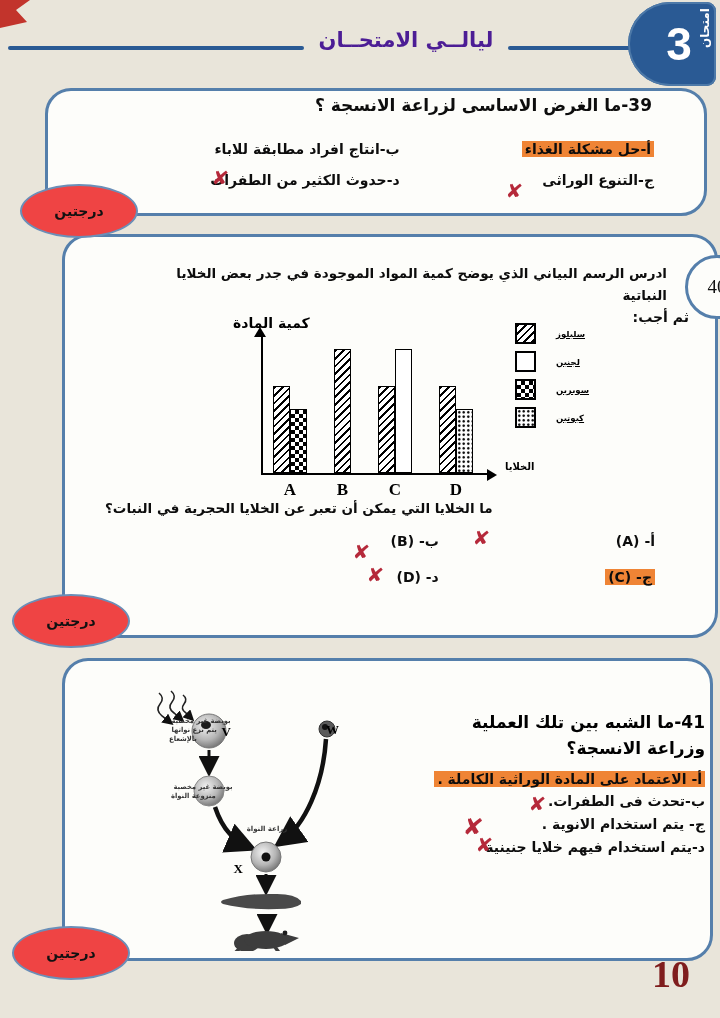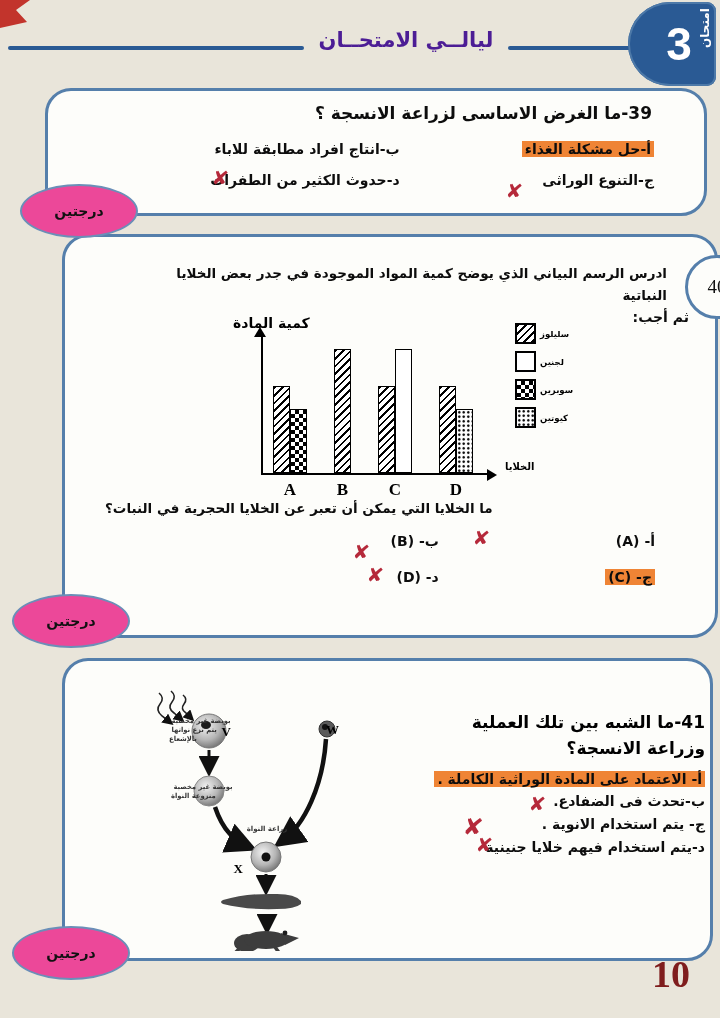--- a/index.html
+++ b/index.html
@@ -19,39 +19,39 @@
   .badge-vert{position:absolute;right:4px;top:6px;bottom:6px;color:#fff;font-size:12px;font-weight:bold;
     writing-mode:vertical-rl;transform:rotate(180deg);display:flex;align-items:center;}
   .corner-mark{position:absolute;left:0;top:0;}
 
   
   .qbox{position:absolute;background:#fdfdfa;border:3px solid #557fab;border-radius:26px;}
   #box39{left:45px;top:88px;width:656px;height:122px;}
   #box40{left:62px;top:234px;width:650px;height:398px;}
   #box41{left:62px;top:658px;width:645px;height:297px;}
 
-  .points-oval{position:absolute;width:114px;height:50px;background:#ec4899;border:2.5px solid #6b8fb8;
+  .points-oval{position:absolute;width:114px;height:50px;background:#ef4444;border:2.5px solid #6b8fb8;
     border-radius:50%;display:flex;align-items:center;justify-content:center;
     font-size:14px;font-weight:bold;color:#111;z-index:5;}
   #oval1{left:20px;top:184px;}
   #oval2{left:12px;top:594px;}
   #oval3{left:12px;top:926px;}
 
   .page-num{position:absolute;left:652px;top:952px;font-size:38px;font-weight:bold;color:#7f1d1d;
     font-family:"Liberation Serif","DejaVu Serif",serif;direction:ltr;}
 
   
   .qtitle{font-weight:bold;color:#0d0d0d;}
   .opt{position:relative;font-weight:bold;color:#0d0d0d;text-align:right;}
   .opt .hl{background:#ef8435;padding:0 3px;}
   .cross{position:absolute;color:#b5293a;font-weight:bold;font-size:20px;line-height:1;
     transform:rotate(6deg);pointer-events:none;}
 
   
-  #q39-title{position:absolute;top:12px;right:52px;left:30px;font-size:17px;text-align:right;}
+  #q39-title{position:absolute;top:4px;right:52px;left:30px;font-size:17px;text-align:right;}
   #q39-opts{position:absolute;top:48px;right:0;left:0;display:grid;grid-template-columns:44% 56%;
     padding:0 50px 0 28px;row-gap:10px;font-size:14px;}
   #q39-opts .opt{line-height:1.5;}
   #q39-opts .opt:nth-child(2){padding-left:8px;}
   #q39-opts .opt:nth-child(3) .cross{left:42%;top:11px;}
   #q39-opts .opt:nth-child(4) .cross{left:42%;top:-2px;}
 
   
   .notch{position:absolute;left:620px;top:18px;width:58px;height:58px;background:#fdfdfa;
     border:3px solid #557fab;border-radius:50%;display:flex;align-items:center;justify-content:center;
@@ -76,21 +76,21 @@
   .yarrow{position:absolute;top:-10px;left:-8.75px;width:0;height:0;
     border-left:6px solid transparent;border-right:6px solid transparent;border-bottom:10px solid #000;}
   .xarrow{position:absolute;right:-10px;bottom:-7.5px;width:0;height:0;
     border-top:6px solid transparent;border-bottom:6px solid transparent;border-left:10px solid #000;}
   .xlabel{position:absolute;left:290px;top:140px;font-size:10px;font-weight:bold;direction:rtl;}
   .bar-group{position:relative;display:flex;align-items:flex-end;}
   .bar{width:17px;border:1.6px solid #000;box-sizing:border-box;}
   .cat-label{position:absolute;bottom:-27px;left:50%;transform:translateX(-50%);
     font-family:"Liberation Serif","DejaVu Serif",serif;font-weight:bold;font-size:17px;}
   .legend{position:absolute;left:300px;top:2px;display:flex;flex-direction:column;gap:7px;direction:rtl;}
-  .legend-row{display:flex;align-items:center;gap:4px;justify-content:flex-end;}
+  .legend-row{display:flex;align-items:center;gap:20px;justify-content:flex-end;text-decoration:underline;}
   .legend-label{font-size:8.5px;font-weight:bold;width:34px;text-align:left;direction:rtl;}
   .legend-swatch{width:21px;height:21px;border:2px solid #000;box-sizing:border-box;display:inline-block;}
 
   .pat-diagonal{background:repeating-linear-gradient(135deg,#000 0,#000 1.8px,#fff 1.8px,#fff 5.4px);}
   .pat-plain{background:#fff;}
   .pat-checker{background-color:#fff;background-image:repeating-conic-gradient(#000 0% 25%,#fff 0% 50%);background-size:8px 8px;}
   .pat-dots{background-color:#fff;background-image:radial-gradient(#000 1px,transparent 1.4px);background-size:4.5px 4.5px;}
 
   
   #q41-text{position:absolute;left:308px;top:48px;width:332px;text-align:right;}
@@ -284,21 +284,21 @@
       <div id="q41-title">
         <div>41-ما الشبه بين تلك العملية</div>
         <div>وزراعة الانسجة؟</div>
       </div>
       <div id="q41-opts">
         <div class="opt">
           <span class="opt-text hl">أ- الاعتماد على المادة الوراثية الكاملة .</span>
           
         </div>
         <div class="opt">
-          <span class="opt-text">ب-تحدث فى الضفادع.</span>
+          <span class="opt-text">ب-تحدث فى الطفرات.</span>
           <span class="cross">✘</span>
         </div>
         <div class="opt">
           <span class="opt-text">ج- يتم استخدام الانوية .</span>
           <span class="cross">✘</span>
         </div>
         <div class="opt">
           <span class="opt-text">د-يتم استخدام فيهم خلايا جنينية</span>
           <span class="cross">✘</span>
         </div>

